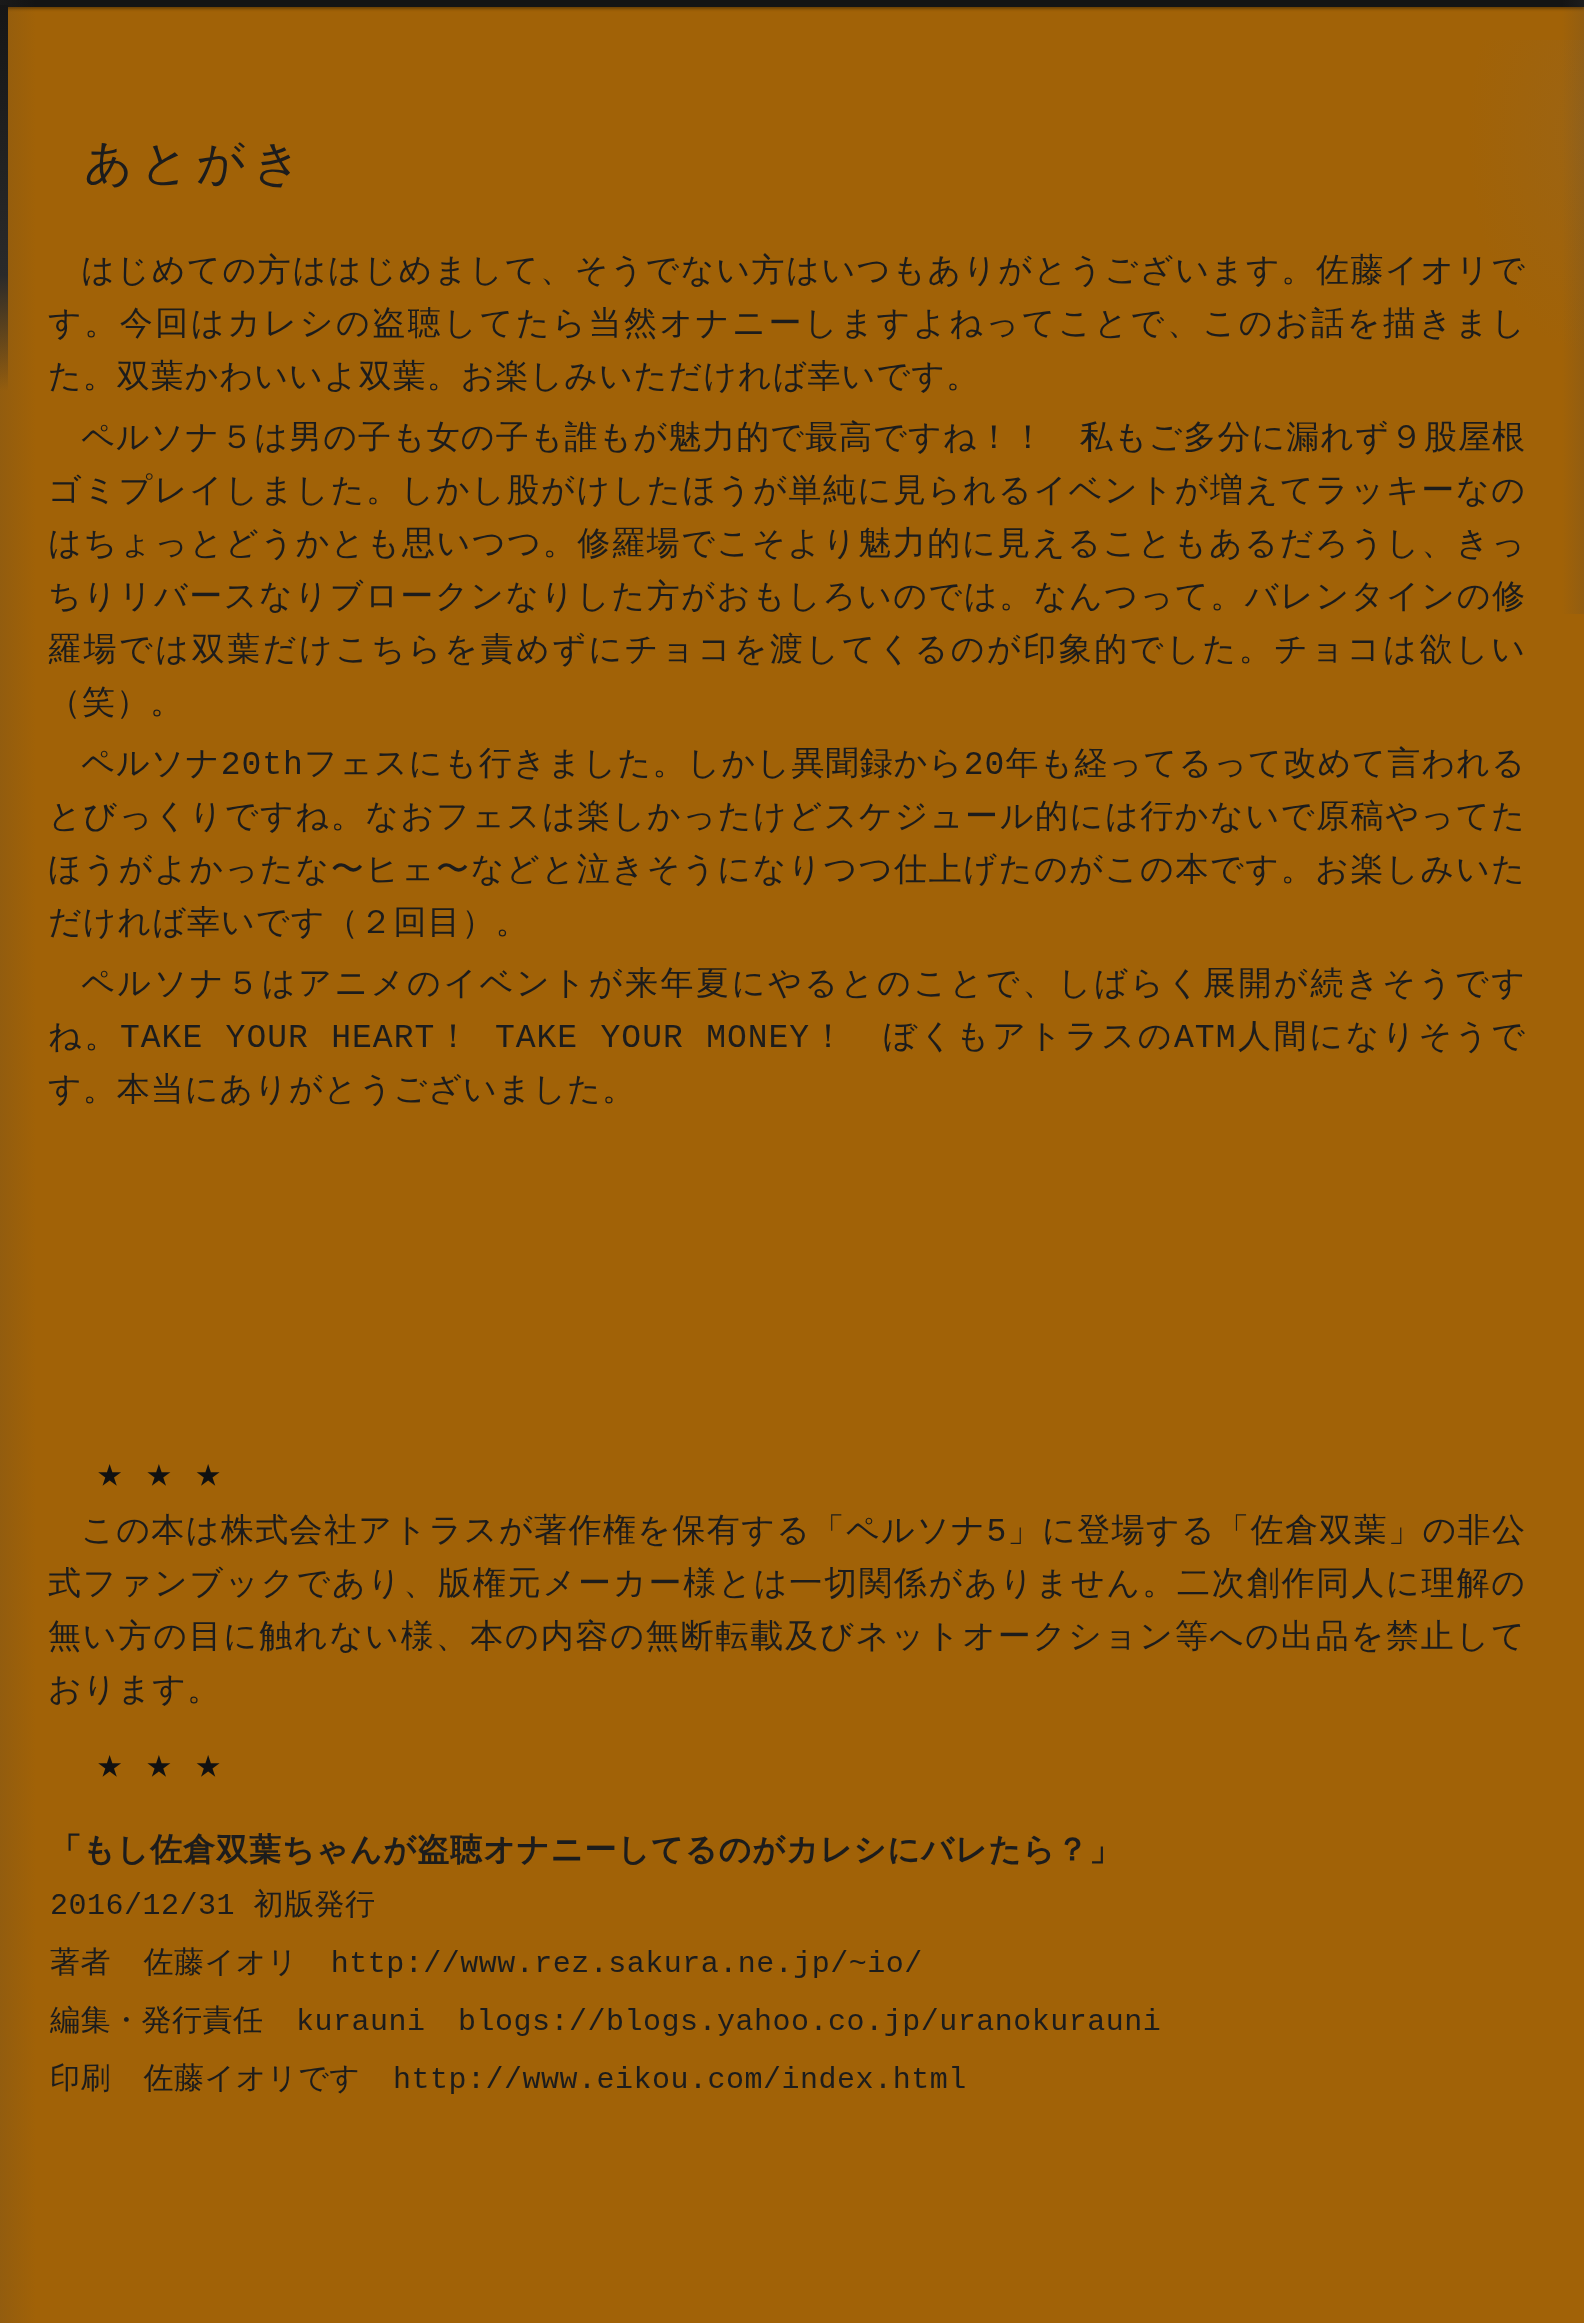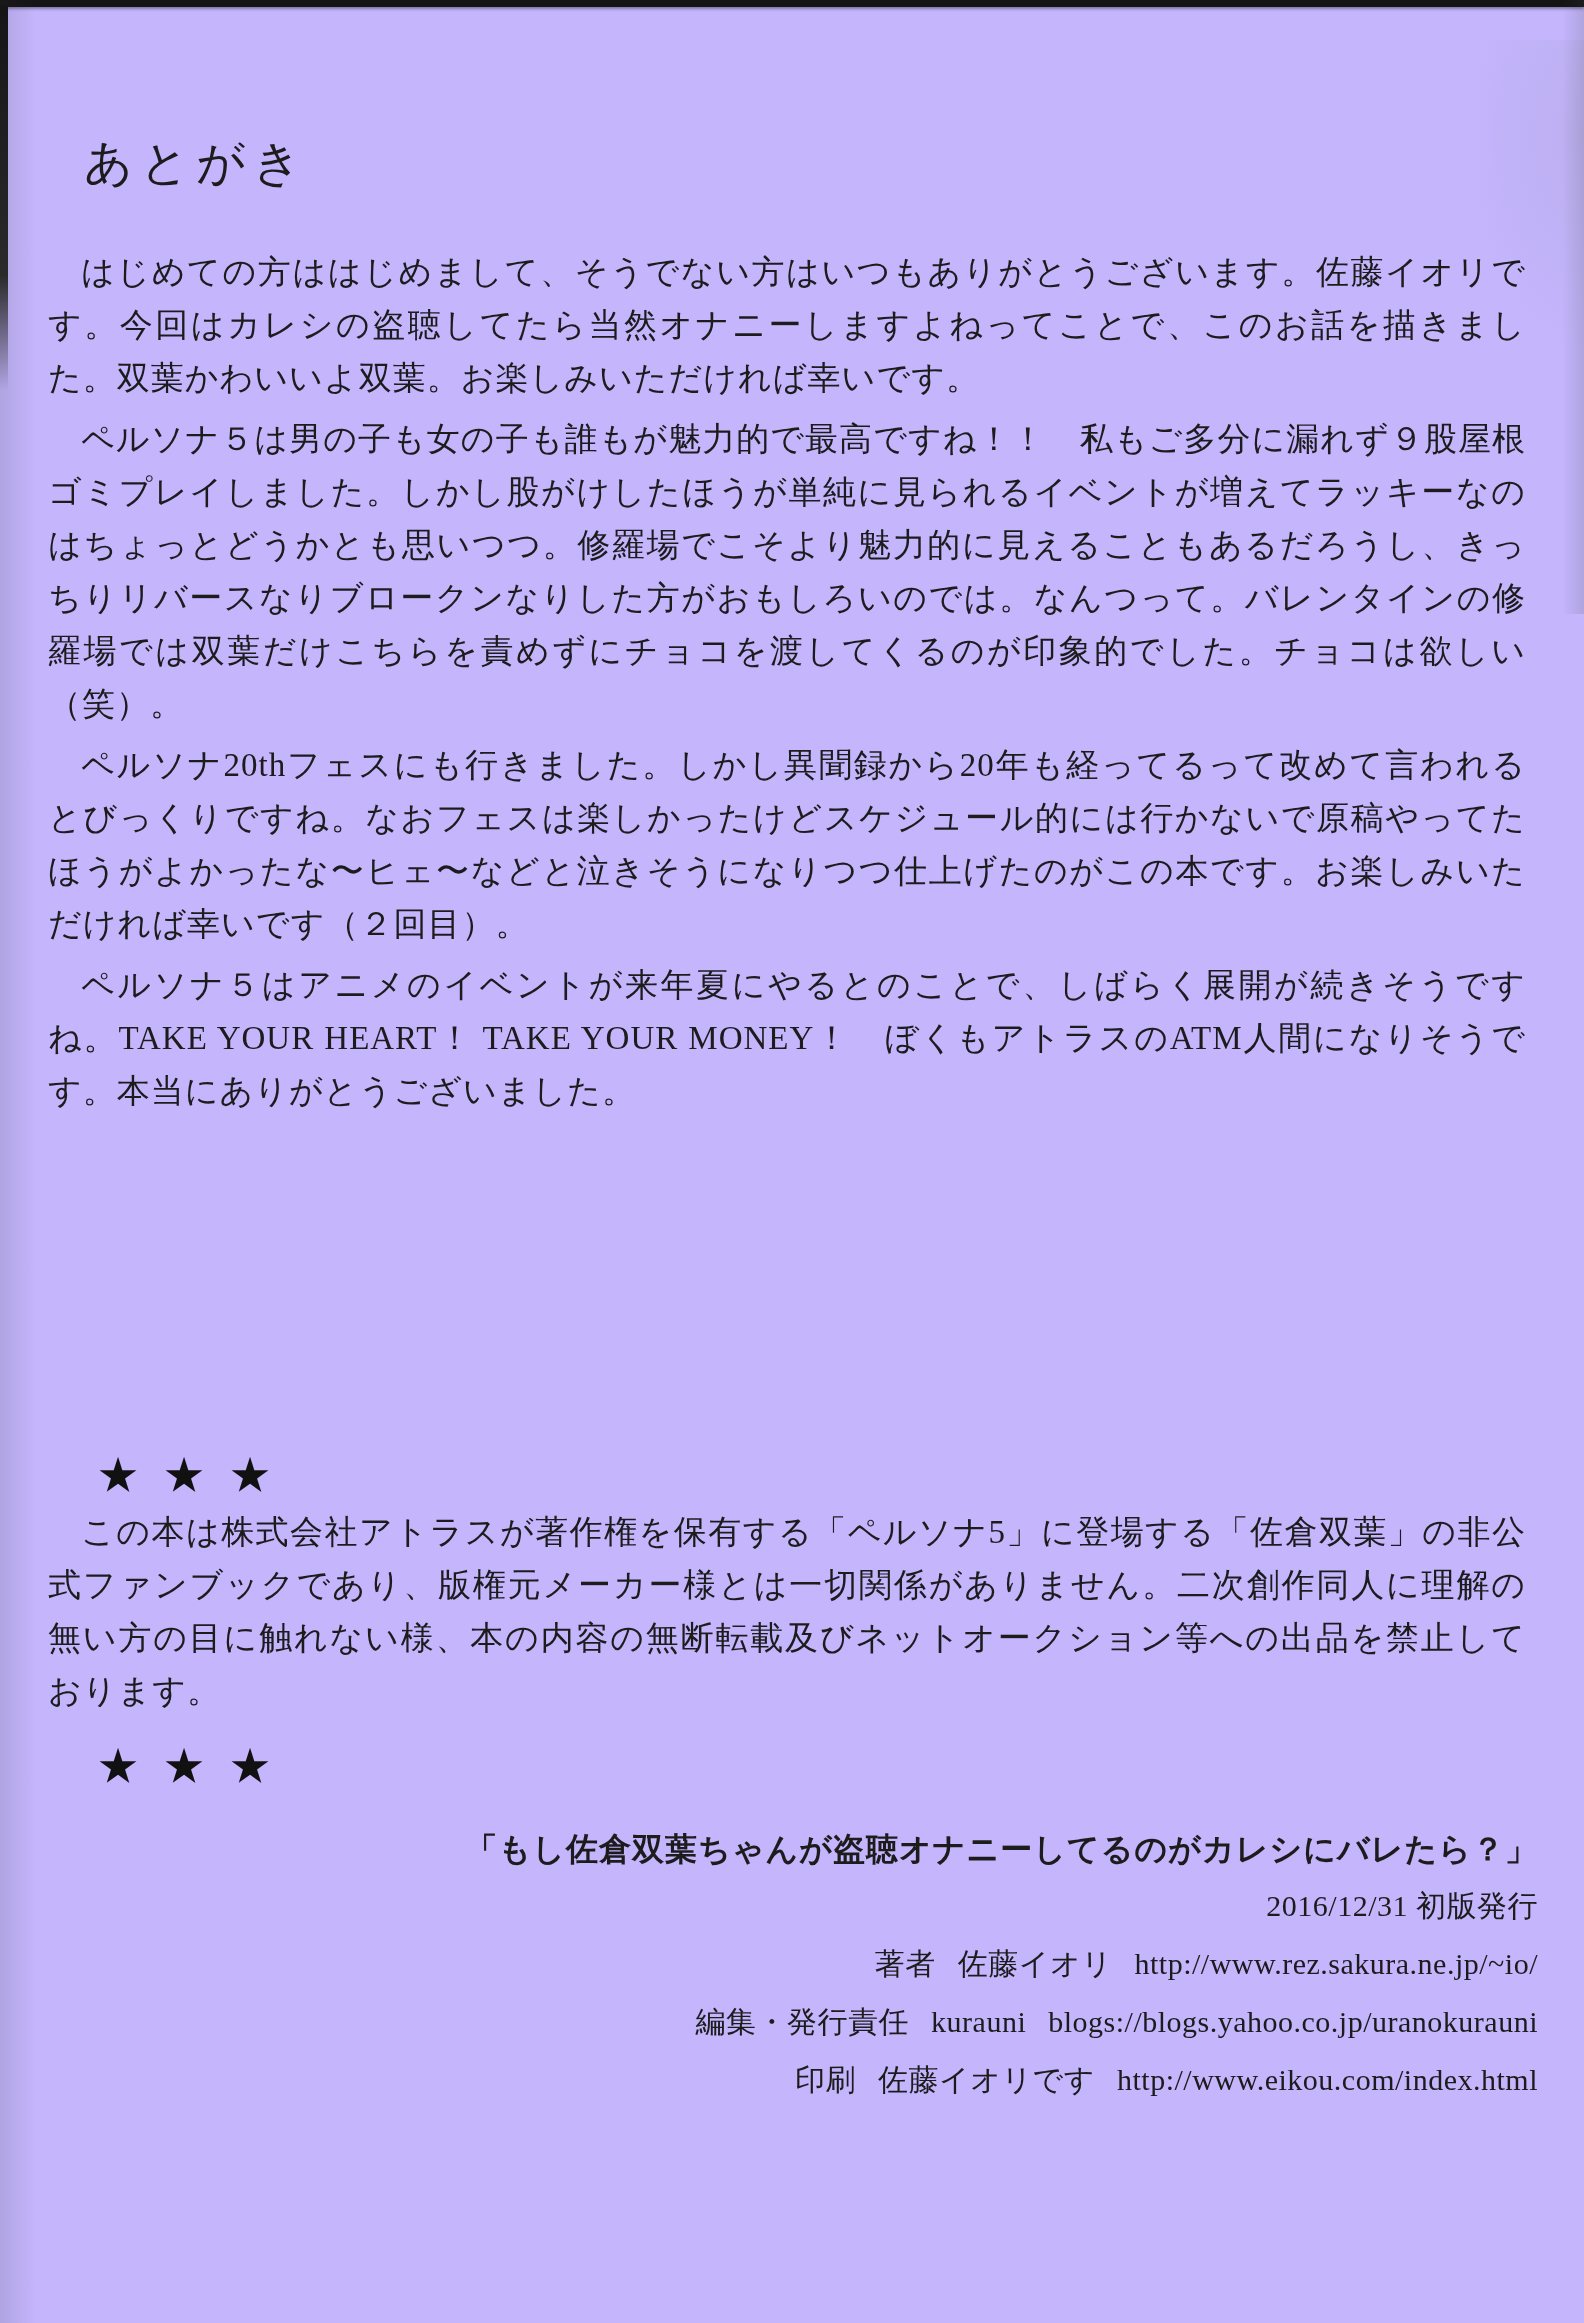--- a/index.html
+++ b/index.html
@@ -5,23 +5,23 @@
   html, body {
     margin: 0;
     padding: 0;
     background: #e9e9e7;
   }
   .page {
     position: relative;
     width: 1584px;
     height: 2324px;
     margin: 0 auto;
-    background: #c4b5fd;
+    background: #a16207;
     overflow: hidden;
-    font-family: Liberation Serif, serif;
+    font-family: Liberation Mono, monospace;
     color: #1c1c1c;
   }
   
   .scan-top-edge {
     position: absolute; top: 0; left: 0; right: 0; height: 7px;
     background: #141414;
     box-shadow: 0 2px 3px rgba(0,0,0,0.35);
   }
   .scan-left-sliver {
     position: absolute; top: 5px; left: 0; width: 8px; height: 386px;
@@ -75,21 +75,20 @@
 
   .disclaimer-block {
     position: absolute;
     left: 48px; right: 46px; top: 1506px;
   }
 
   .colophon {
     position: absolute;
     left: 50px; right: 46px; top: 1828px;
     font-size: 30px;
-    text-align: right;
   }
   .book-title {
     margin: 0 0 14px 0;
     font-size: 32px;
     font-weight: bold;
     letter-spacing: 1px;
   }
   .colophon-line {
     margin: 0 0 18px 0;
     line-height: 40px;

